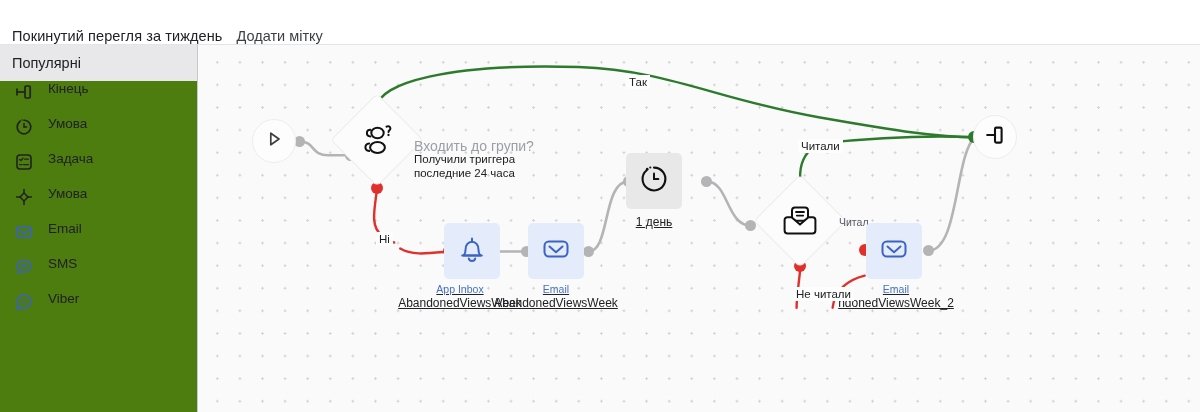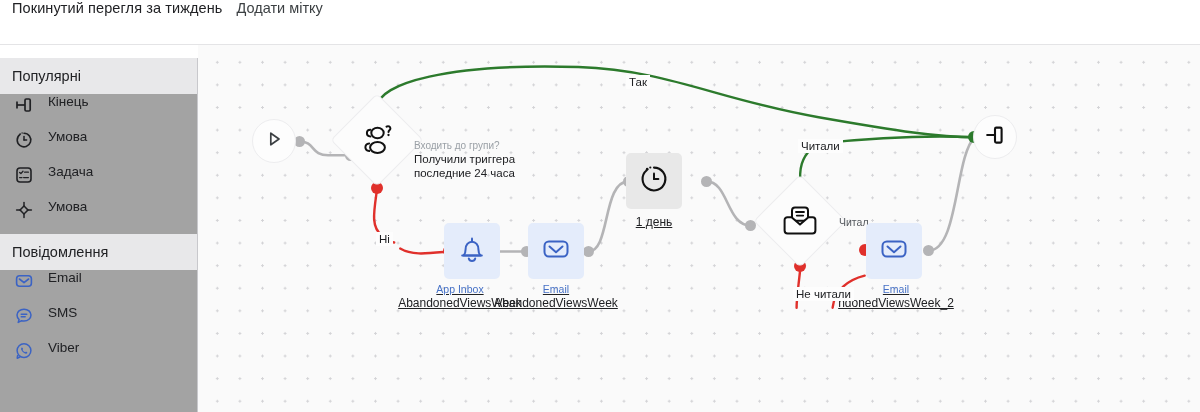--- a/index.html
+++ b/index.html
@@ -14,21 +14,21 @@
 
   #app { position: relative; width: 1200px; height: 412px; display: flex; flex-direction: column; }
 
   
   .header {
     height: 45px;
     min-height: 45px;
     background: #ffffff;
     border-bottom: 1px solid #e4e4e6;
     display: flex;
-    align-items: flex-start;
+    align-items: flex-end;
     padding: 0 0 0 12px;
     gap: 14px;
   }
   .header-title {
     font-size: 14.5px;
     color: #202124;
     letter-spacing: .1px;
     white-space: nowrap;
   }
   .header-tag {
@@ -38,25 +38,24 @@
     cursor: pointer;
   }
 
   
   .body { flex: 1; display: flex; position: relative; min-height: 0; }
 
   
   .sidebar {
     width: 198px;
     min-width: 198px;
-    background: #a3a3a3;
+    background: #4d7c0f;
     border-right: 1px solid #c8c8cc;
     position: relative;
     overflow: hidden;
-    margin-top: 13px;
   }
   .side-group-title {
     background: #e8e8ea;
     font-size: 14.5px;
     color: #202124;
     padding: 8px 0 8px 12px;
     height: 36px;
     display: flex;
     align-items: center;
   }
@@ -133,21 +132,21 @@
     line-height: 13px;
   }
   .node-caption .nm { display:block; font-size: 12px; line-height: 15px; color:#202124; }
   .grey-caption { font-size: 12px; color: #202124; }
 
   .cond-text {
     position: absolute;
     width: 120px;
     pointer-events: none;
   }
-  .cond-text .small { font-size: 10px; color: #9aa0a6; line-height: 12px; display:block; }
+  .cond-text .small { font-size: 14px; color: #9aa0a6; line-height: 12px; display:block; }
   .cond-text .big { font-size: 11.5px; color: #202124; line-height: 14px; display:block; }
 
   .edge-label {
     position: absolute;
     background: #fdfdfd;
     font-size: 11.5px;
     color: #202124;
     padding: 0 3px;
     white-space: nowrap;
     line-height: 14px;
@@ -220,21 +219,20 @@
               <line x1="2.6" y1="10" x2="6" y2="10" stroke="#202124" stroke-width="1.5" stroke-linecap="round"></line>
               <line x1="14" y1="10" x2="17.4" y2="10" stroke="#202124" stroke-width="1.5" stroke-linecap="round"></line>
               <line x1="10" y1="2.6" x2="10" y2="6" stroke="#202124" stroke-width="1.5" stroke-linecap="round"></line>
               <line x1="10" y1="14" x2="10" y2="17.4" stroke="#202124" stroke-width="1.5" stroke-linecap="round"></line>
             </svg>
         </span>
         <span class="side-label">Умова</span>
       </div>
 
 
-      <div class="side-group-title">Повідомлення</div>
 
       <div class="side-item">
         <span class="side-ico">
           <svg width="20" height="20" viewBox="0 0 20 20">
               <rect x="2.6" y="4.8" width="14.8" height="10.4" rx="3" fill="none" stroke="#3b63c4" stroke-width="1.6"></rect>
               <polyline points="5.4,8 10,11.6 14.6,8" fill="none" stroke="#3b63c4" stroke-width="1.6" stroke-linecap="round" stroke-linejoin="round"></polyline>
             </svg>
         </span>
         <span class="side-label">Email</span>
       </div>

